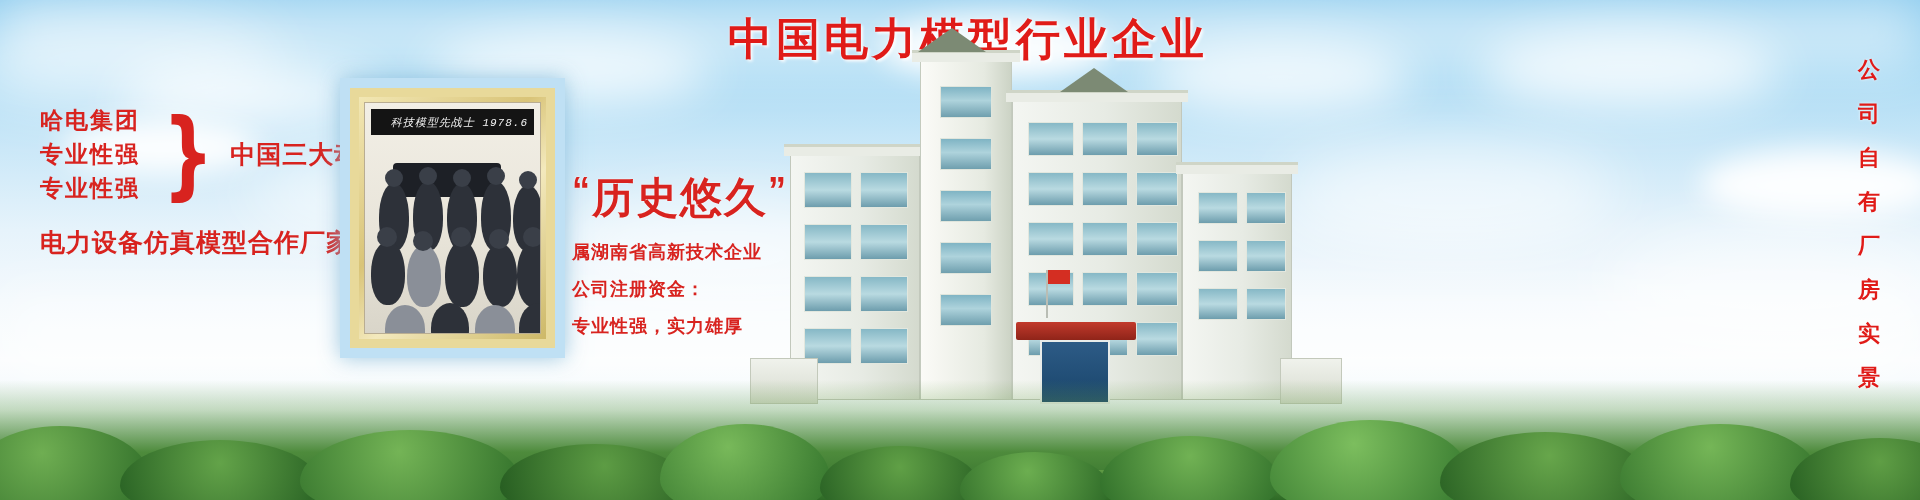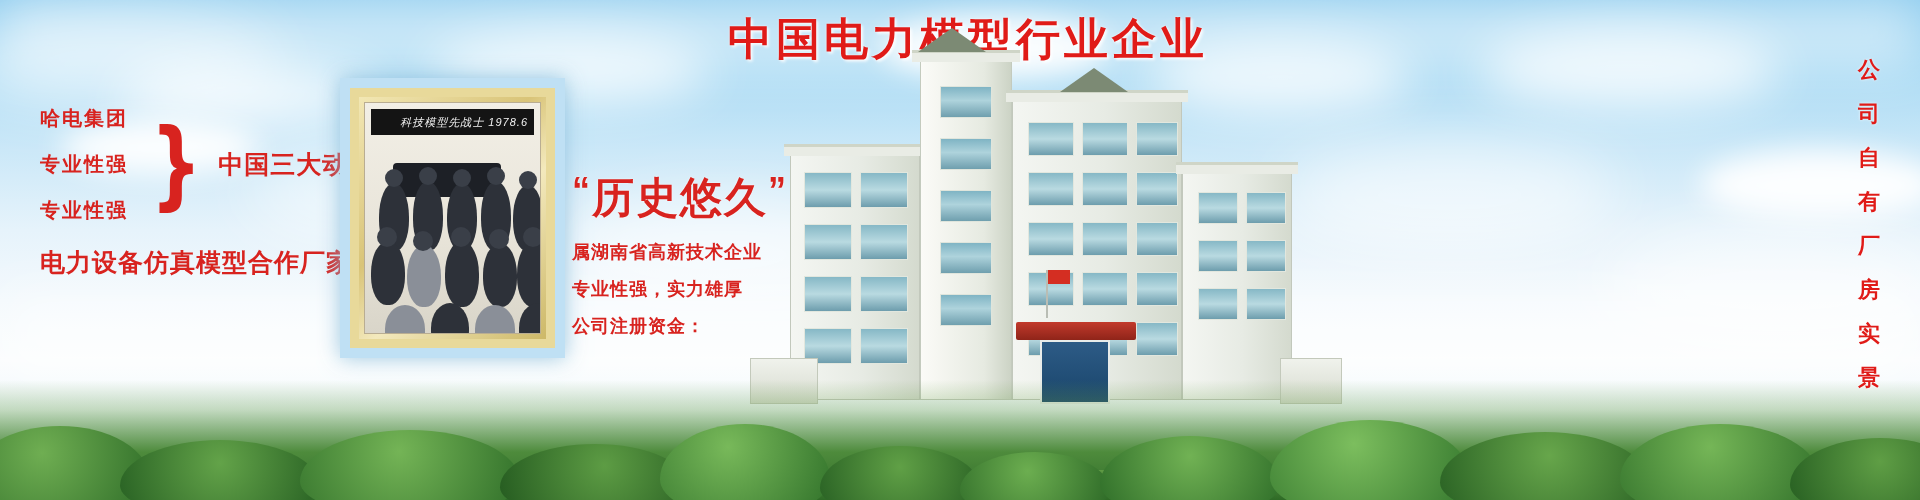--- a/index.html
+++ b/index.html
@@ -31,21 +31,21 @@
   .headline{
     position:absolute;top:10px;left:16px;right:0;text-align:center;
     font-size:44px;font-weight:bold;color:#e01b18;letter-spacing:4px;
     text-shadow:0 0 2px rgba(255,255,255,.9),2px 2px 3px rgba(255,255,255,.85);
     white-space:nowrap;
   }
 
   
   .left-block{position:absolute;left:40px;top:105px;width:340px;color:#d8231f;}
   .three-power{display:flex;align-items:center;}
-  .company-list{display:flex;flex-direction:column;gap:19px;font-size:20px;font-weight:bold;letter-spacing:2px;align-items:flex-end;}
+  .company-list{display:flex;flex-direction:column;gap:3px;font-size:23px;font-weight:bold;letter-spacing:2px;align-items:flex-end;}
   .company-list span{white-space:nowrap;}
   .brace{
     font-size:96px;line-height:.82;margin:0 8px 0 14px;font-weight:bold;color:#d8231f;
     transform:scaleX(.75);font-family:"DejaVu Sans",sans-serif;
   }
   .three-power-label{font-size:25px;font-weight:bold;letter-spacing:1px;white-space:nowrap;}
   .coop-line{margin-top:22px;font-size:25px;font-weight:bold;letter-spacing:1px;white-space:nowrap;color:#d8231f;}
 
   
   .photo-frame{
@@ -60,21 +60,21 @@
     padding:5px;
   }
   .photo-frame .inner{
     width:100%;height:100%;box-sizing:border-box;position:relative;overflow:hidden;
     background:linear-gradient(to bottom,#f2efe6 0%,#e9e5da 55%,#d9d5c9 100%);
     border:1px solid #b9ad92;
   }
   .photo-caption-bar{
     position:absolute;top:6px;left:6px;right:6px;height:26px;
     background:#141414;color:#f3f3f3;
-    font-family:Liberation Sans, sans-serif;
+    font-family:Liberation Mono, monospace;
     font-size:11px;font-style:italic;letter-spacing:1px;
     display:flex;align-items:center;justify-content:flex-end;padding-right:6px;box-sizing:border-box;
   }
   .photo-people{position:absolute;left:0;right:0;bottom:0;top:34px;}
   .pf{position:absolute;background:#2d3139;border-radius:50% 50% 45% 45%;}
   .pf.head{background:#3a3f48;border-radius:50%;}
   .pf.light{background:#8a8f98;}
   .pf.table{background:#1d2026;border-radius:4px;}
 
   
@@ -187,22 +187,22 @@
       </div>
     </div>
   </div>
 
   <div class="center-block">
     <div class="history">
       <span class="q">“</span><span>历史悠久</span><span class="q">”</span>
     </div>
     <div class="facts">
       <span>属湖南省高新技术企业</span>
+      <span>公司注册资金：</span>
       <span>专业性强，实力雄厚</span>
-      <span>公司注册资金：</span>
     </div>
   </div>
 
   <div class="building-wrap">
 
     <div class="blk body-w" style="left:30px;top:110px;width:130px;height:250px;"></div>
     <div class="blk roofline" style="left:24px;top:104px;width:142px;height:12px;"></div>
     <div class="winband" style="left:44px;top:132px;width:46px;height:34px;"></div>
     <div class="winband" style="left:100px;top:132px;width:46px;height:34px;"></div>
     <div class="winband" style="left:44px;top:184px;width:46px;height:34px;"></div>

